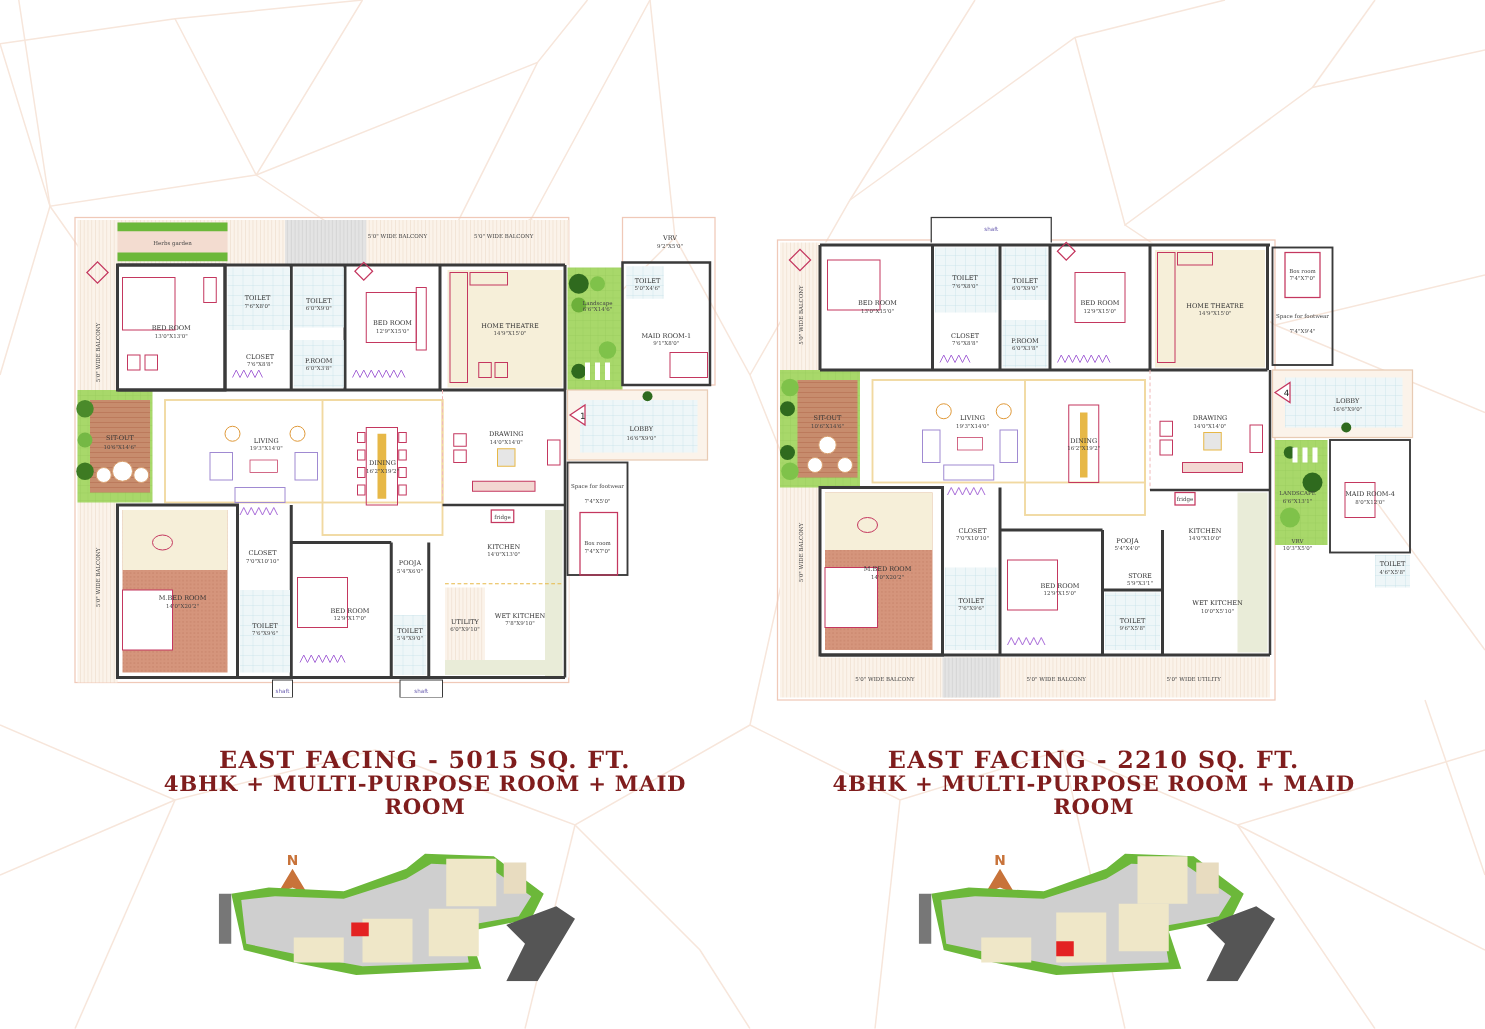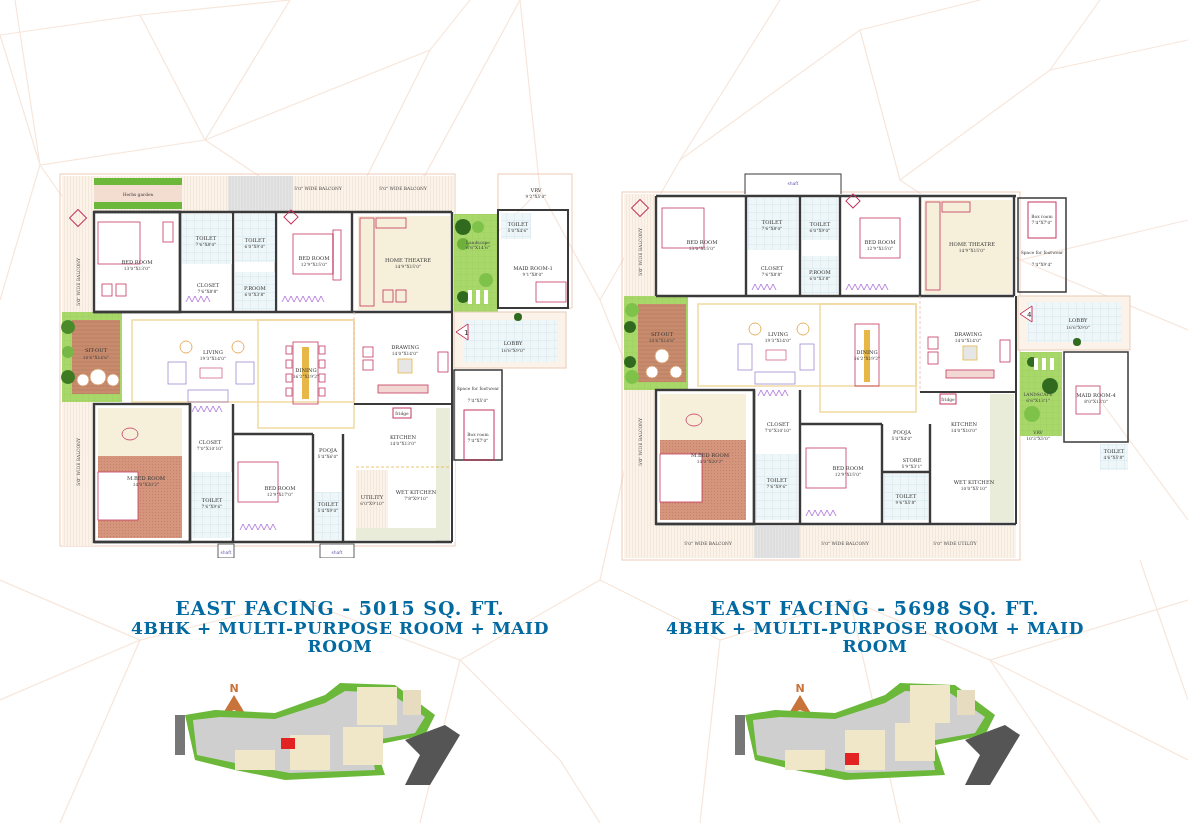--- a/index.html
+++ b/index.html
@@ -4,21 +4,21 @@
 <style>
   * { box-sizing: border-box; margin: 0; padding: 0; }
   html, body { width: 1188px; height: 823px; overflow: hidden; background: #ffffff; }
   body { position: relative; font-family: "DejaVu Serif", serif; }
   .bg-lines { position: absolute; left: 0; top: 0; width: 1188px; height: 823px; z-index: 0; }
   .plan { position: absolute; z-index: 1; }
   .plan svg { display: block; }
   .rl { font-family: "DejaVu Serif", serif; font-size: 5.2px; fill: #333; text-anchor: middle; }
   .rl-sm { font-family: "DejaVu Serif", serif; font-size: 4.4px; fill: #444; text-anchor: middle; }
   .rl-shaft { font-family: "DejaVu Sans", sans-serif; font-size: 4.5px; fill: #6b5fb0; text-anchor: middle; }
-  .caption { position: absolute; z-index: 2; text-align: center; color: #0369a1; }
+  .caption { position: absolute; z-index: 2; text-align: center; color: #7f1d1d; }
   .caption .t1 { font-family: "DejaVu Serif", serif; font-weight: bold; font-size: 19px; letter-spacing: 1px; line-height: 22px; }
   .caption .t2 { font-family: "DejaVu Serif", serif; font-weight: bold; font-size: 17px; letter-spacing: 0.6px; line-height: 18px; }
   .keyplan { position: absolute; z-index: 1; }
   .north { position: absolute; text-align: center; color: #c8733a; }
   .north .n { font-family: "DejaVu Sans", sans-serif; font-weight: bold; font-size: 11px; line-height: 12px; display:block; }
 </style>
 </head>
 <body>
 
 <svg class="bg-lines" viewBox="0 0 1188 823">
@@ -495,21 +495,21 @@
   <text class="rl-sm" x="225" y="373">5'0" WIDE BALCONY</text>
   <text class="rl-sm" x="335" y="373">5'0" WIDE UTILITY</text>
 </svg>
 </div>
 
 <div class="caption" style="left:100px; top:597px; width:480px;">
   <div class="t1">EAST FACING - 5015 SQ. FT.</div>
   <div class="t2">4BHK + MULTI-PURPOSE ROOM + MAID ROOM</div>
 </div>
 <div class="caption" style="left:635px; top:597px; width:480px;">
-  <div class="t1">EAST FACING - 5698 SQ. FT.</div>
+  <div class="t1">EAST FACING - 2210 SQ. FT.</div>
   <div class="t2">4BHK + MULTI-PURPOSE ROOM + MAID ROOM</div>
 </div>
 
 <div class="north" style="left:222px; top:683px; width:24px;">
   <span class="n">N</span>
   <svg width="24" height="20" viewBox="0 0 24 20">
       <polygon points="12,0 24,20 12,15 0,20" fill="#c8733a"></polygon>
     </svg>
 </div>
 <svg class="keyplan" style="left:175px; top:675px;" width="290" height="110" viewBox="0 0 290 110">

